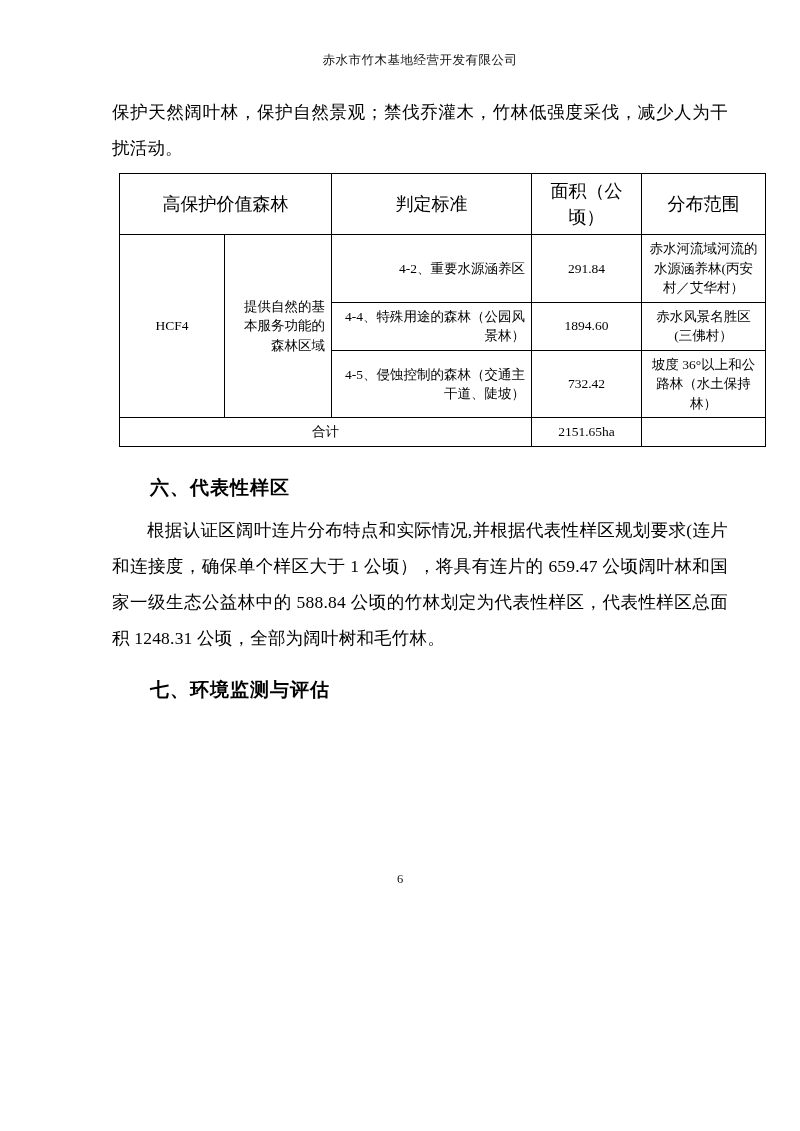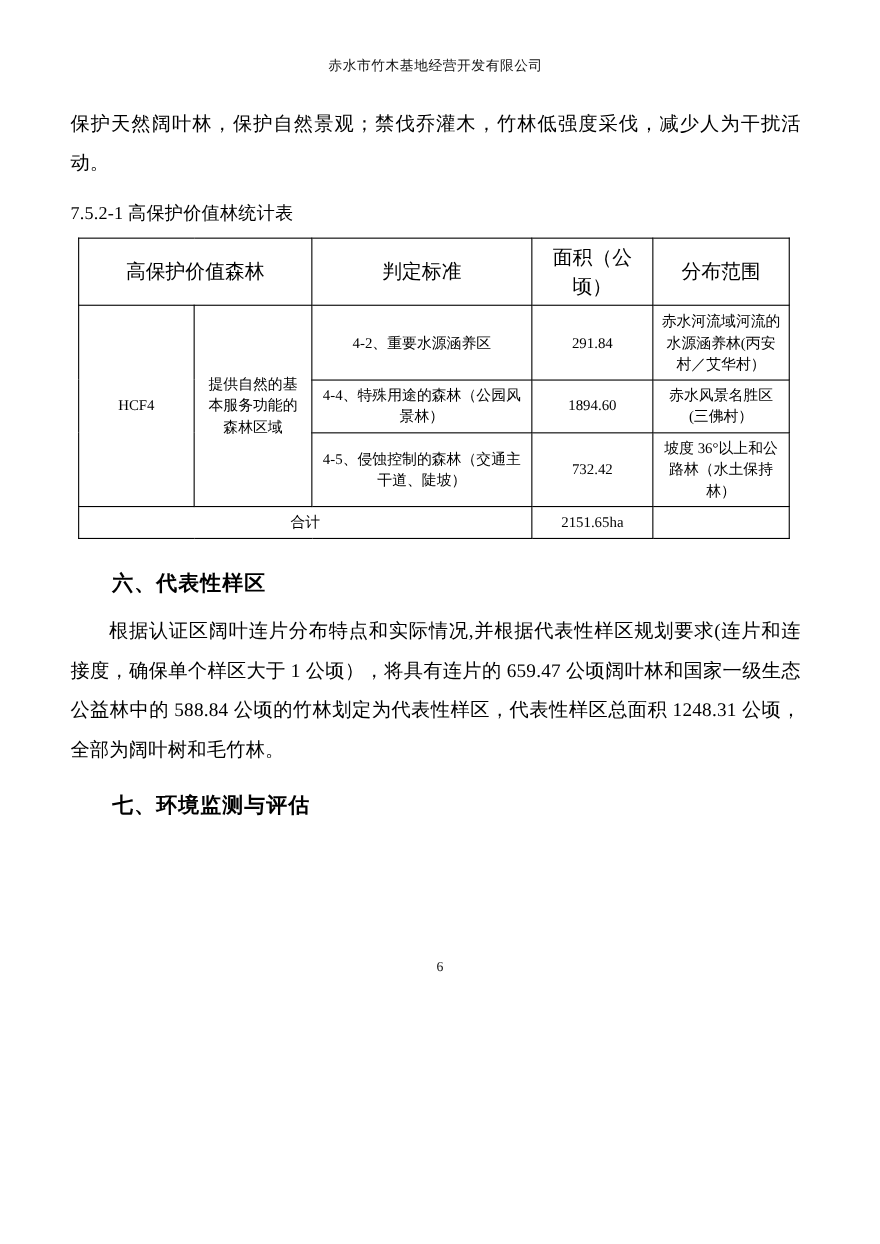--- a/index.html
+++ b/index.html
@@ -13,21 +13,21 @@
     font-family: "Liberation Serif", "DejaVu Serif", serif;
     color: #000000;
     position: relative;
     overflow: hidden;
   }
   .page {
     position: relative;
     width: 800px;
     height: 925px;
     box-sizing: border-box;
-    padding: 52px 72px 0 64px;
+    padding: 52px 72px 0 112px;
   }
   .header-title {
     text-align: center;
     font-size: 12.5px;
     letter-spacing: 0.5px;
     color: #111;
     margin-bottom: 26px;
   }
   .para {
     font-size: 17.5px;
@@ -70,21 +70,21 @@
     padding: 4px 6px;
     vertical-align: middle;
     line-height: 1.45;
     font-weight: normal;
   }
   table.hcvf th {
     text-align: center;
     font-size: 18px;
   }
   td.c { text-align: center; }
-  td.l { text-align: center; }
+  td.l { text-align: right; }
   .num { font-size: 13.5px; }
   .footer-page {
     position: absolute;
     left: 0;
     right: 0;
     bottom: 38px;
     text-align: center;
     font-size: 12.5px;
     color: #111;
   }
@@ -92,21 +92,20 @@
 </style>
 </head>
 <body>
 
 <div class="page">
 
   <div class="header-title">赤水市竹木基地经营开发有限公司</div>
 
   <p class="para">保护天然阔叶林，保护自然景观；禁伐乔灌木，竹林低强度采伐，减少人为干扰活动。</p>
 
-  <div class="sec-label">7.5.2-1 高保护价值林统计表</div>
 
   <div class="tbl-wrap">
     <table class="hcvf">
       <colgroup>
         <col style="width:105px">
         <col style="width:107px">
         <col style="width:200px">
         <col style="width:110px">
         <col style="width:124px">
       </colgroup>

